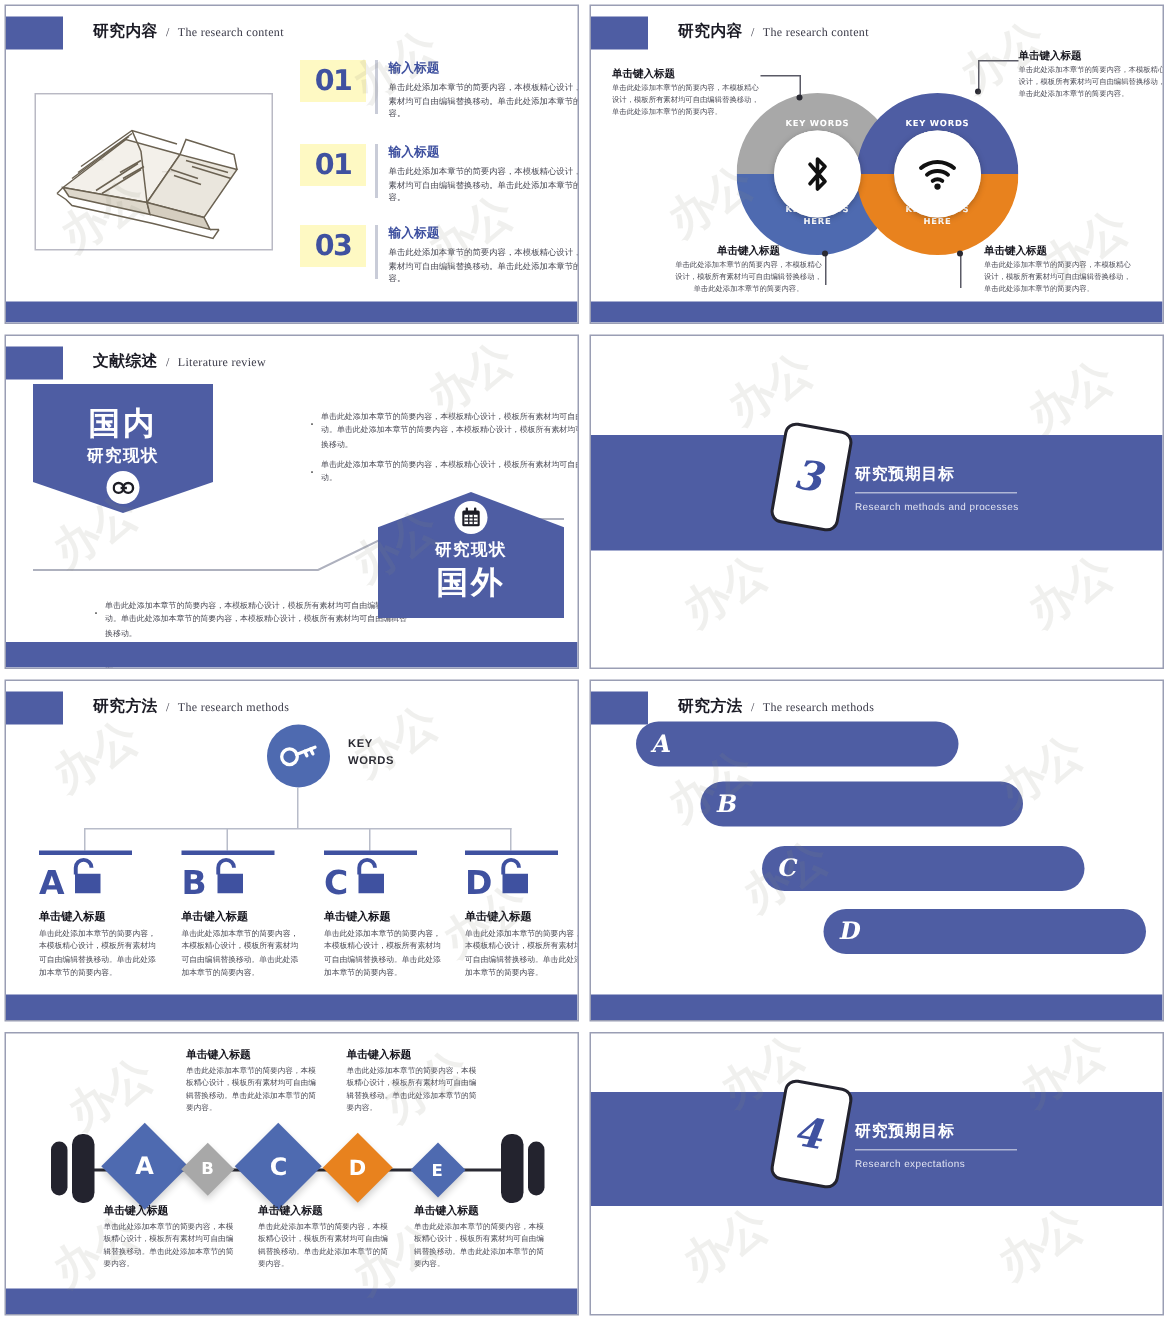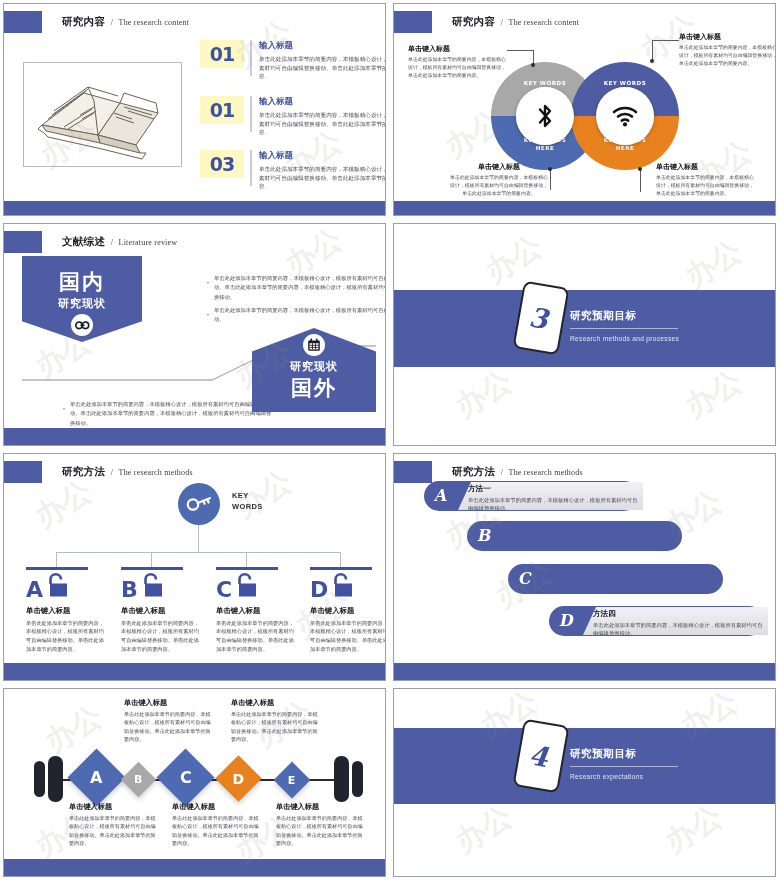--- a/index.html
+++ b/index.html
@@ -476,43 +476,35 @@
         <div>
           <span class="htitle">研究方法</span>
           <span class="hsub">/</span>
           <span class="hsub">The research methods</span>
         </div>
       </div>
 
       <div class="pillrow" style="left:30px;top:27px;width:215px;">
         <div class="pill" style="width:215px;"></div>
         <div class="pillletter">A</div>
-        <div class="panel" style="left:34px;width:185px;padding:2px 4px 0 10px;box-sizing:border-box;">
-          <div class="panelT">方法一</div>
-          <div class="panelB">单击此处添加本章节的简要内容，本模板精心设计，模板所有素材均可自由编辑替换移动。</div>
-        </div>
       </div>
 
       <div class="pillrow" style="left:73px;top:67px;width:215px;">
         <div class="pill" style="width:215px;"></div>
         <div class="pillletter">B</div>
       </div>
 
       <div class="pillrow" style="left:114px;top:110px;width:215px;">
         <div class="pill" style="width:215px;"></div>
         <div class="pillletter">C</div>
       </div>
 
       <div class="pillrow" style="left:155px;top:152px;width:215px;">
         <div class="pill" style="width:215px;"></div>
         <div class="pillletter">D</div>
-        <div class="panel" style="left:34px;width:185px;padding:2px 4px 0 10px;box-sizing:border-box;">
-          <div class="panelT">方法四</div>
-          <div class="panelB">单击此处添加本章节的简要内容，本模板精心设计，模板所有素材均可自由编辑替换移动。</div>
-        </div>
       </div>
 
       <div class="footbar tall"></div>
       <div class="wm">
         <span style="left:50px;top:50px;">办公</span>
         <span style="left:270px;top:40px;">办公</span>
         <span style="left:100px;top:110px;">办公</span>
       </div>
     </div>
   </div>

